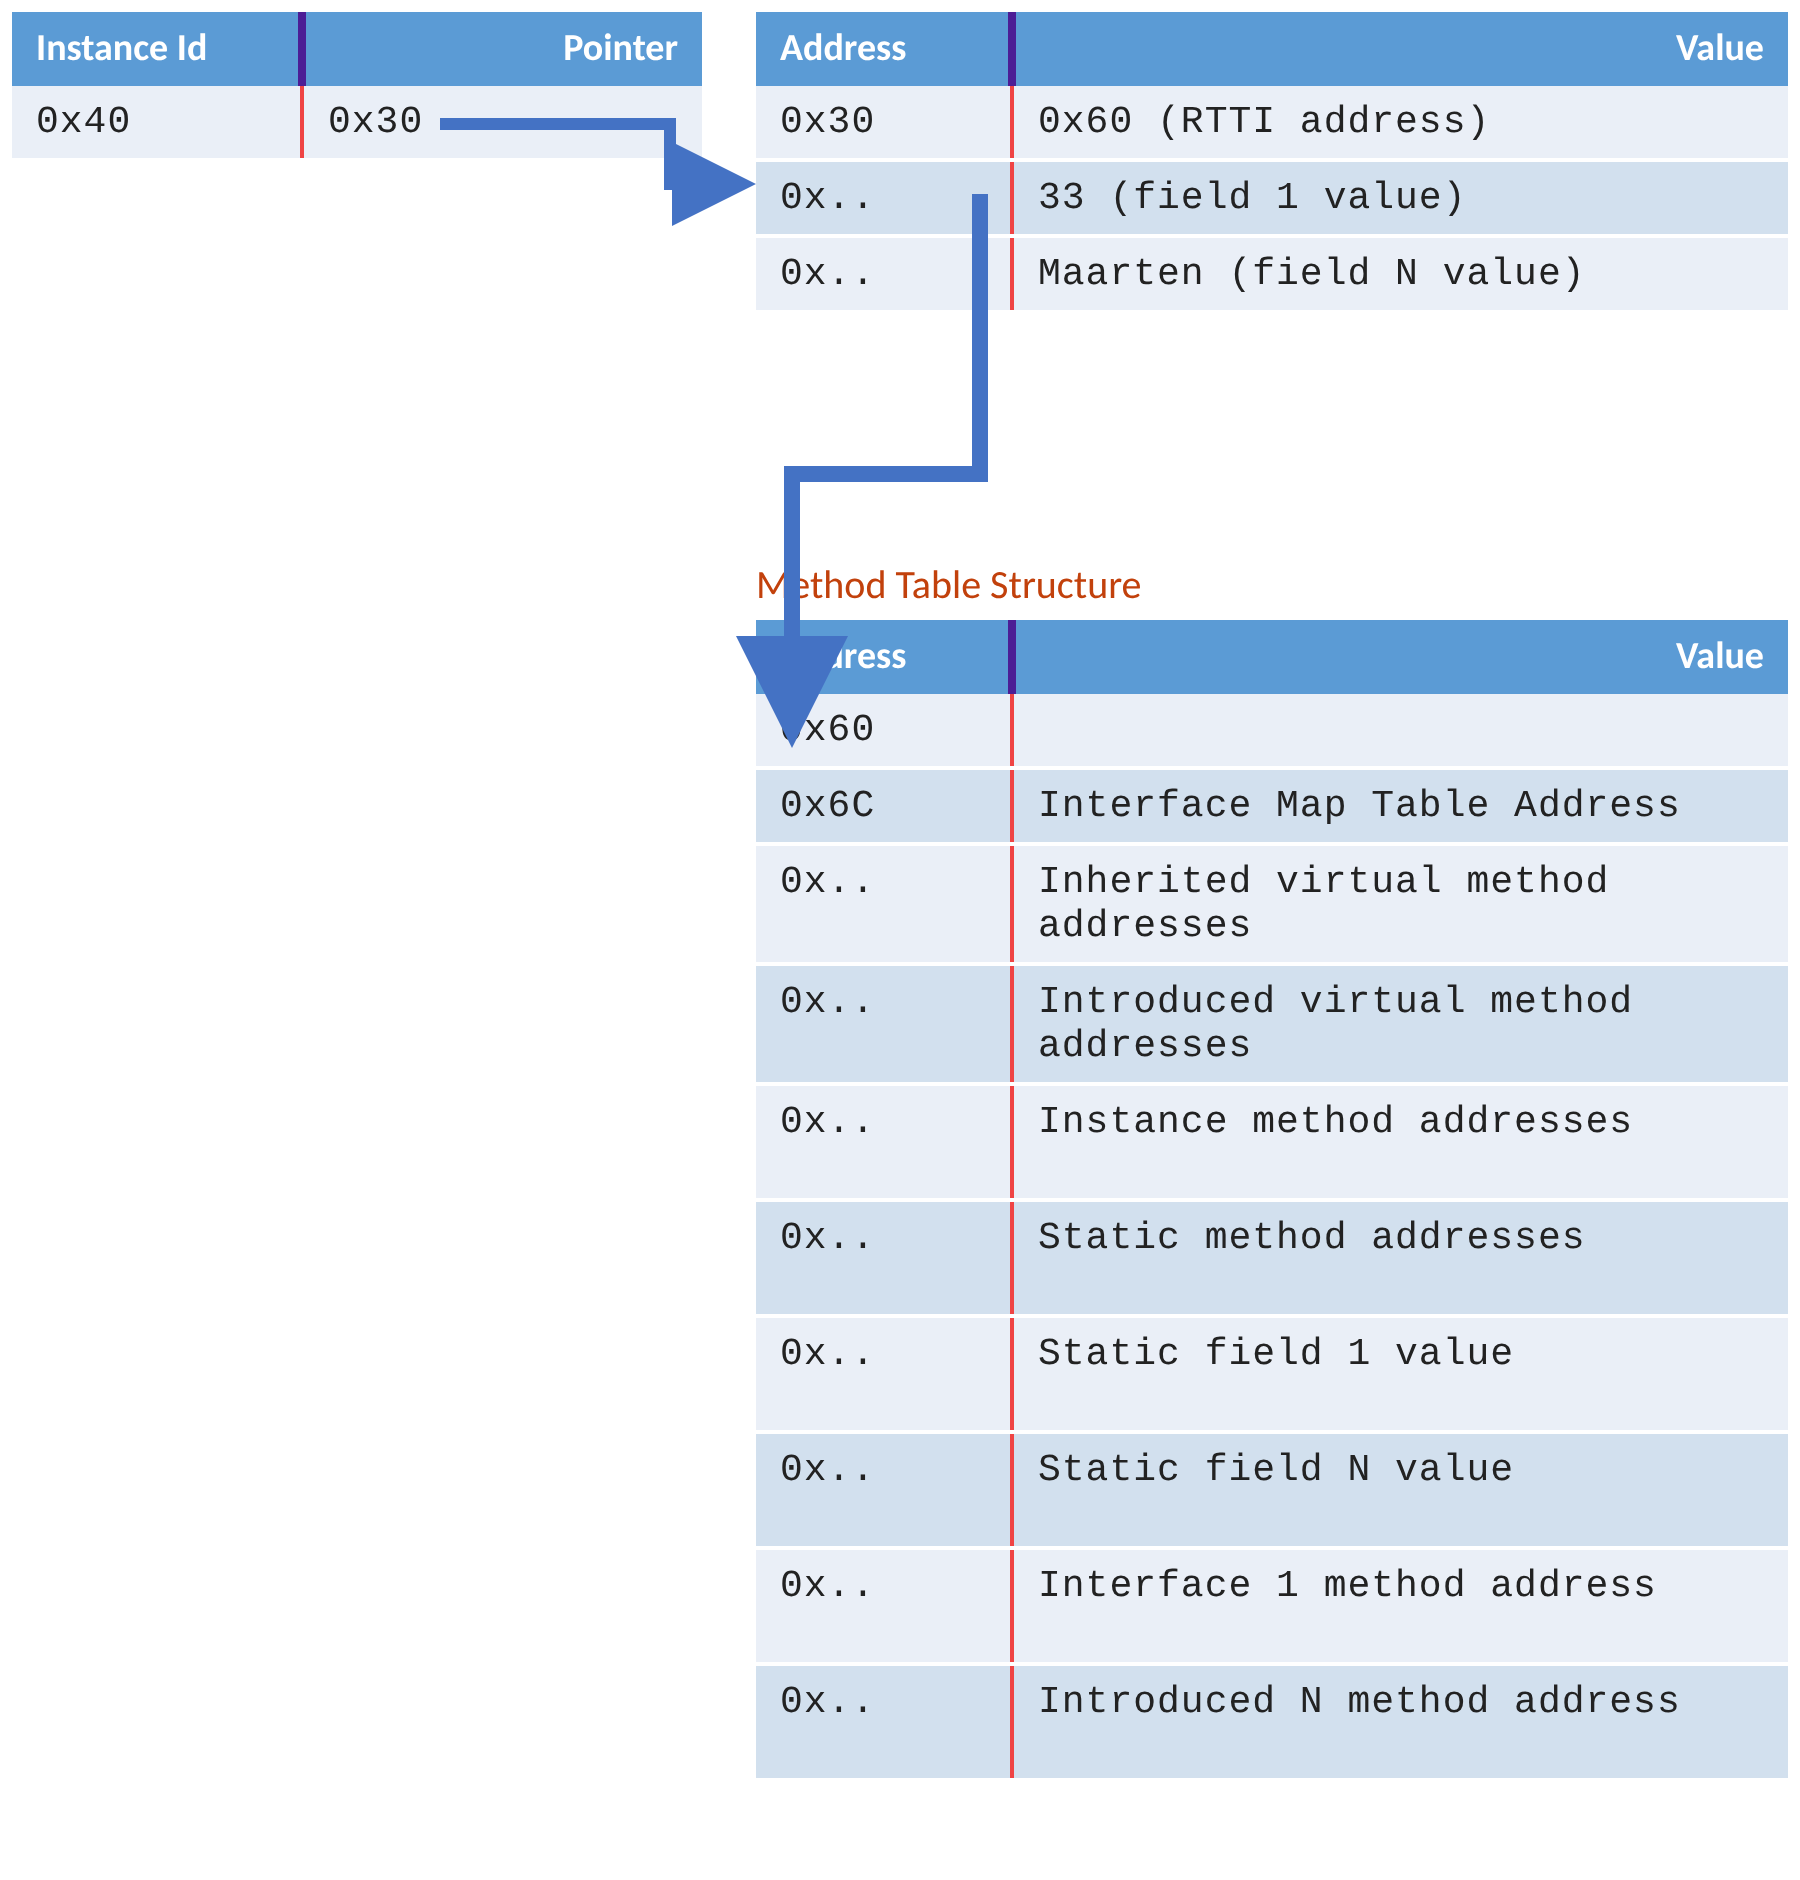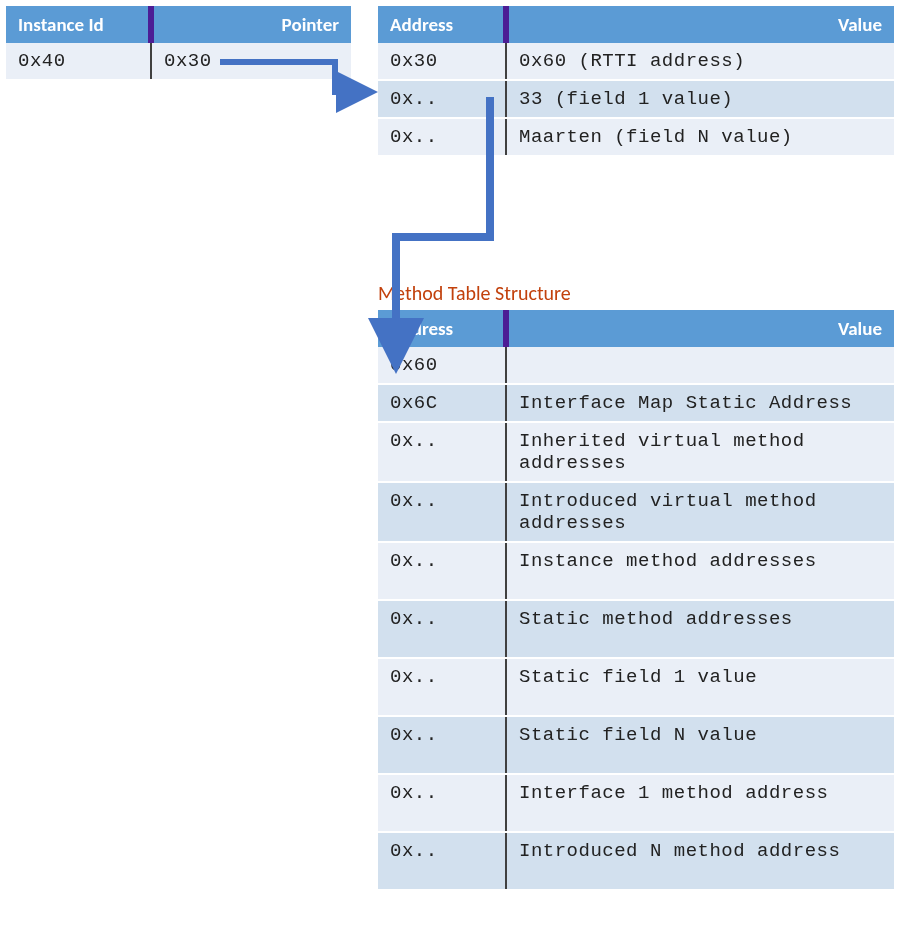--- a/index.html
+++ b/index.html
@@ -13,26 +13,26 @@
     position: relative;
   }
   .canvas { position: relative; width: 900px; height: 940px; }
   table { border-collapse: collapse; font-size: 19px; }
   th {
     background: #5b9bd5;
     color: #fff;
     text-align: left;
     font-weight: 600;
     padding: 7px 12px;
-    border-right: 6px solid #4c1d95;
+    border-right: 4px solid #4c1d95;
   }
   th:last-child { border-right: none; text-align: right; }
   td {
     padding: 7px 12px;
-    border-right: 2px solid #404040;
+    border-right: 2px solid #ef4444;
     border-bottom: 2px solid #fff;
     font-family: Consolas, "Courier New", monospace;
     font-size: 19px;
     color: #222;
     letter-spacing: 0.5px;
     vertical-align: top;
   }
   td:last-child { border-right: none; }
   tbody tr:nth-child(odd) td  { background: #eaeff7; }
   tbody tr:nth-child(even) td { background: #d2e0ee; }
@@ -111,21 +111,21 @@
         <th>Value</th>
       </tr>
     </thead>
     <tbody>
       <tr>
         <td>0x60</td>
         <td></td>
       </tr>
       <tr>
         <td>0x6C</td>
-        <td>Interface Map Static Address</td>
+        <td>Interface Map Table Address</td>
       </tr>
       <tr>
         <td>0x..</td>
         <td>Inherited virtual method addresses</td>
       </tr>
       <tr>
         <td>0x..</td>
         <td>Introduced virtual method addresses</td>
       </tr>
       <tr>

